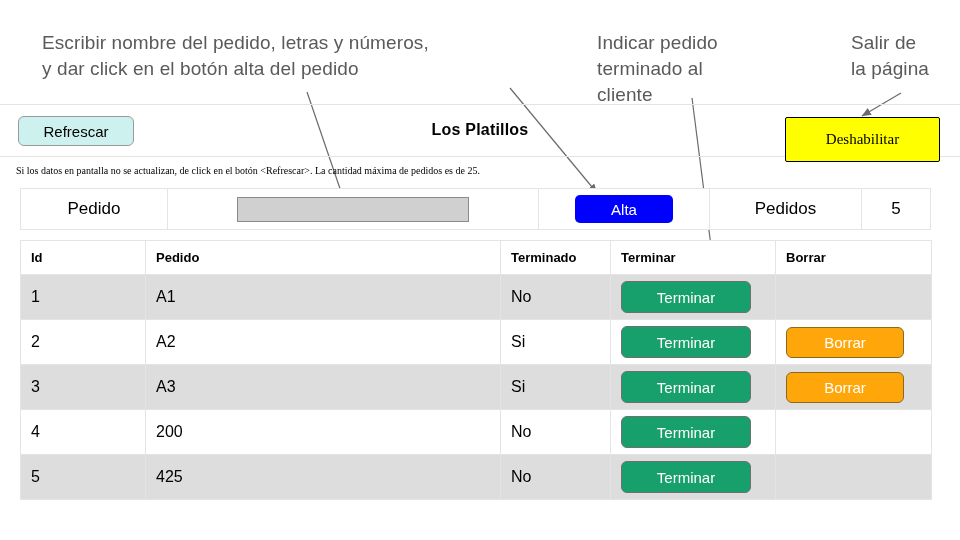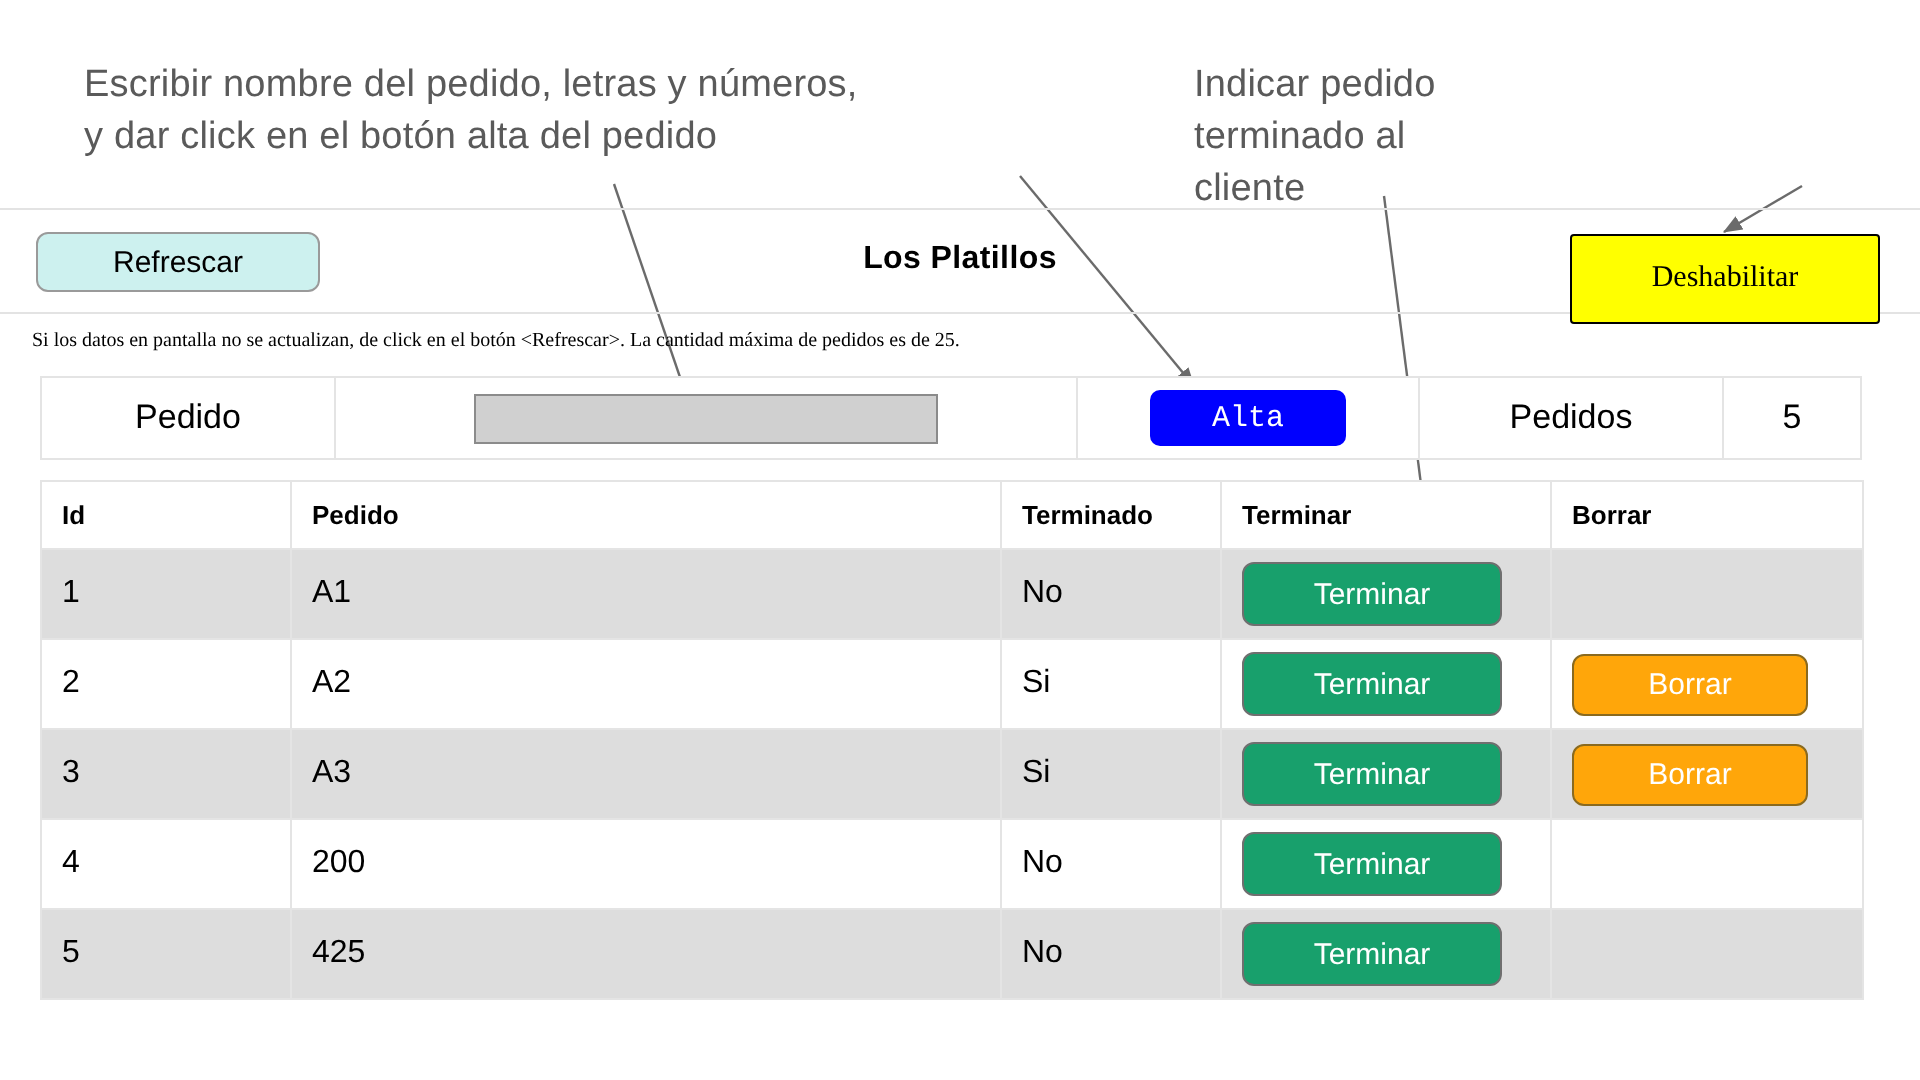--- a/index.html
+++ b/index.html
@@ -46,21 +46,21 @@
     left: 0; width: 960px;
     height: 1px;
     background: #e3e3e3;
   }
   #sep-top    { top: 104px; }
   #sep-bottom { top: 156px; }
 
   .btn-refrescar {
     position: absolute;
     left: 18px; top: 116px;
-    width: 142px; height: 30px;
+    width: 116px; height: 30px;
     background: #cdf1ef;
     border: 1px solid #9a9a9a;
     border-radius: 6px;
     font-size: 15px;
     font-family: "Liberation Sans", sans-serif;
     color: #000;
     cursor: pointer;
     padding: 0;
   }
 
@@ -131,21 +131,21 @@
     padding: 0 4px;
   }
 
   .btn-alta {
     width: 98px; height: 28px;
     background: #0000ff;
     color: #ffffff;
     border: none;
     border-radius: 5px;
     font-size: 15px;
-    font-family: Liberation Mono, monospace;
+    font-family: Liberation Sans, sans-serif;
     cursor: pointer;
     padding: 0;
   }
 
   
   .data-table {
     position: absolute;
     left: 20px; top: 240px;
     width: 911px;
     border-collapse: collapse;
@@ -201,20 +201,22 @@
 </head>
 <body>
 
 <div class="page">
 
   <div class="annot" id="annot-indicar">Indicar pedido
 terminado al
 cliente</div>
   <div class="annot" id="annot-escribir">Escribir nombre del pedido, letras y números,
 y dar click en el botón alta del pedido</div>
+  <div class="annot" id="annot-salir">Salir de
+la página</div>
   <div class="annot" id="annot-borrar">Borrar pedido
 al recogerlo</div>
 
   <svg class="leaders" viewBox="0 0 960 540">
     <defs>
       <marker id="ah" markerWidth="9" markerHeight="9" refX="7.5" refY="3.2" orient="auto" markerUnits="strokeWidth">
         <path d="M0,0 L8,3.2 L0,6.4 z" fill="#6b6b6b"></path>
       </marker>
     </defs>
 

